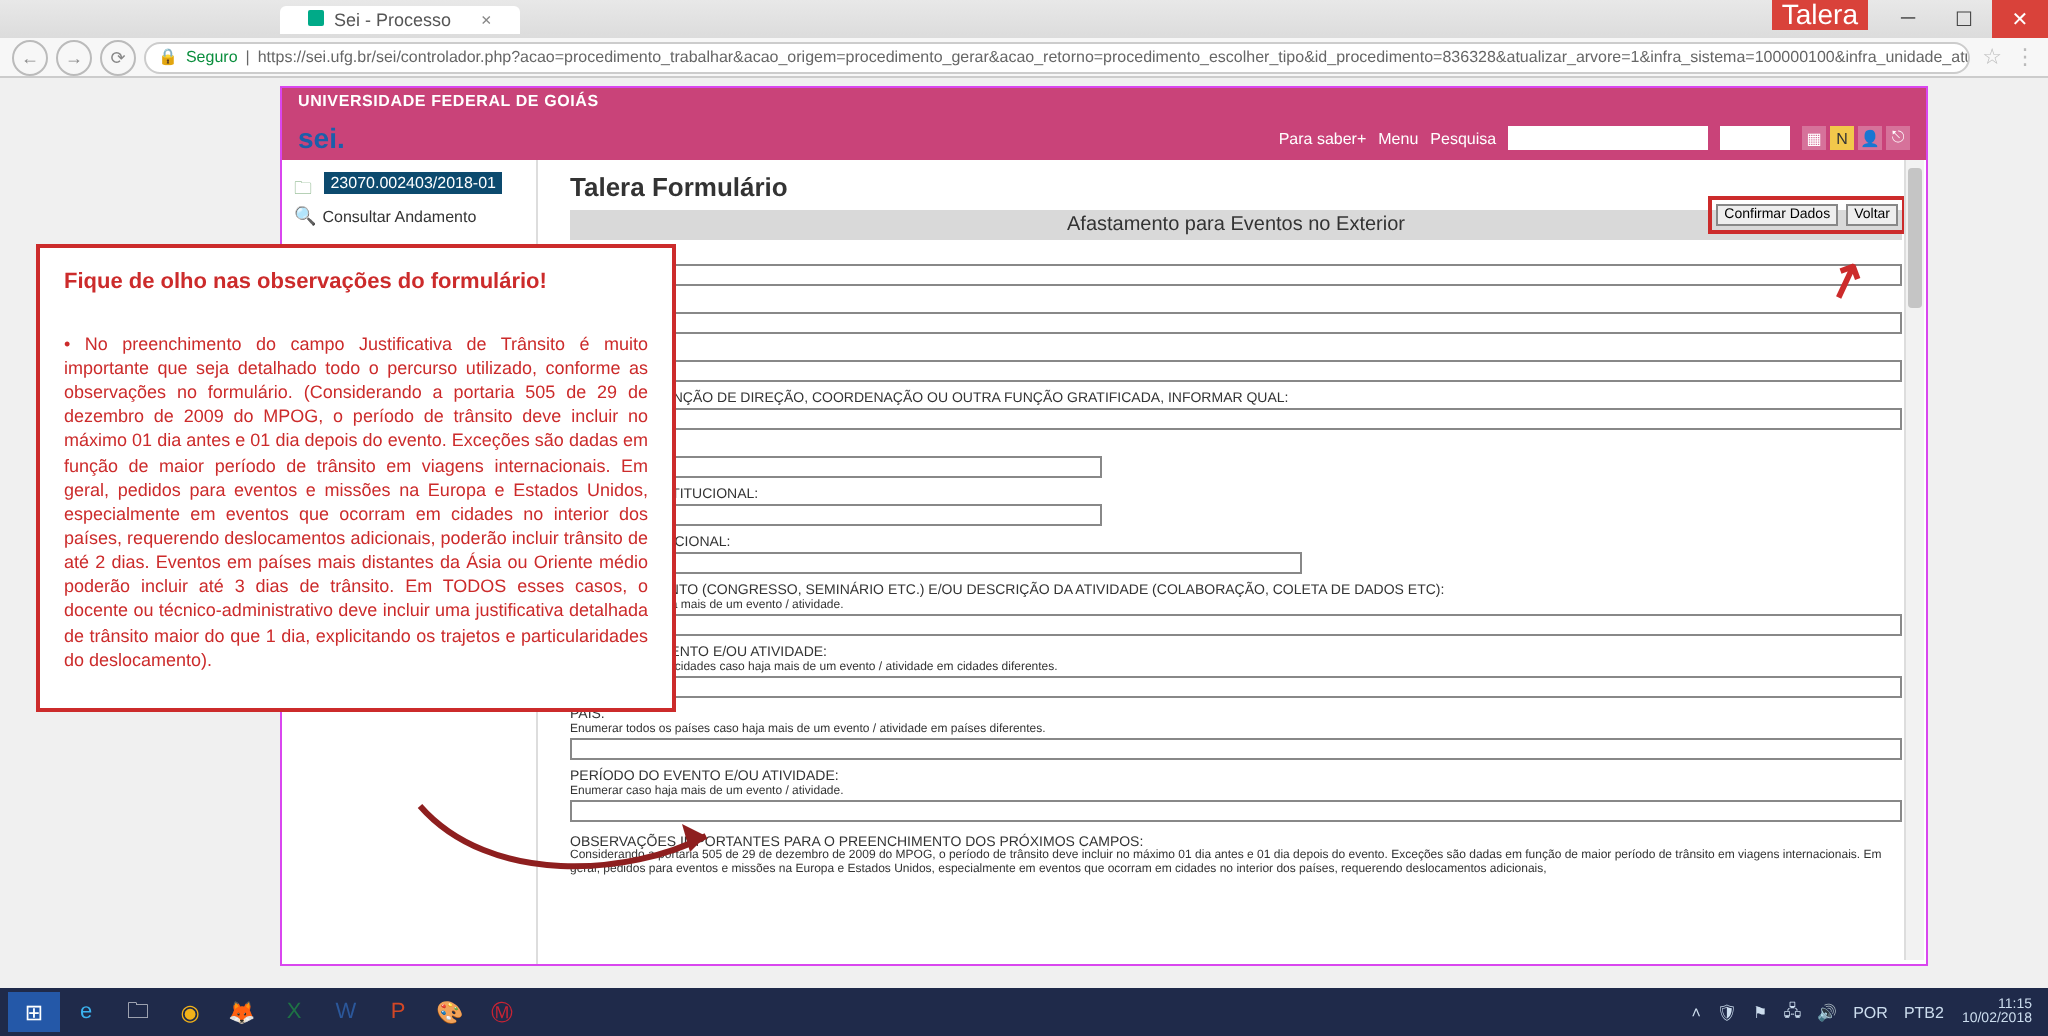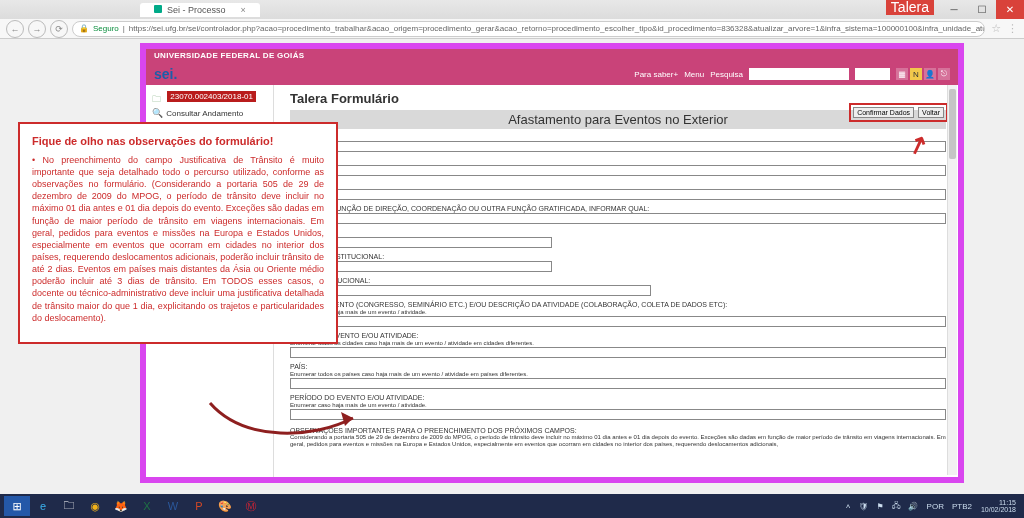--- a/index.html
+++ b/index.html
@@ -16,57 +16,57 @@
 .tab-label { position:absolute; top:0; right:90px; height:15px; background:#d9423a; color:#fff; font-size:14px; padding:0 5px; line-height:15px; }
 
 .addr-bar { height: 20px; background:#f7f7f7; display:flex; align-items:center; padding: 0 6px; border-bottom:1px solid #ccc; }
 .nav-btn { width:18px; height:18px; border-radius:50%; border:1px solid #bbb; margin-right:4px; display:flex; align-items:center; justify-content:center; font-size:9px; color:#888; }
 .url-box { flex:1; height:16px; border:1px solid #ccc; border-radius:8px; background:#fff; display:flex; align-items:center; padding:0 6px; font-size:8px; color:#666; gap:4px; overflow:hidden; white-space:nowrap; }
 .url-box .lock { color:#0a8e3d; font-size:8px; }
 .url-box .secure { color:#0a8e3d; }
 .star { margin-left:6px; color:#bbb; font-size:11px; }
 
 
-.page-wrap { position:relative; background:#fff; margin: 4px 60px 0 140px; height: 440px; border:6px solid #d946ef; overflow:hidden; }
+.page-wrap { position:relative; background:#fff; margin: 4px 60px 0 140px; height: 440px; border:1px solid #d946ef; overflow:hidden; }
 .uni-bar { height:14px; background:#c94379; color:#fff; font-size:8px; font-weight:bold; padding-left:8px; line-height:14px; letter-spacing:.3px; }
 .top-bar { height:22px; background:#c94379; display:flex; align-items:center; justify-content:space-between; padding: 0 8px; gap: 48px; }
 .sei-logo { font-weight:bold; font-size:14px; }
 .sei-logo .b { color:#1b5faa; }
 .top-right { display:flex; align-items:center; gap:6px; color:#fff; font-size:8px; }
 .search-in { width:100px; height:12px; background:#fff; border:none; font-size:8px; padding:0 3px; }
 .unit-sel { height:12px; background:#fff; border:none; font-size:8px; padding:0 3px; }
 .tb-icons { display:flex; gap:2px; }
 .tb-icons div { width:12px; height:12px; background:rgba(255,255,255,.25); font-size:8px; display:flex; align-items:center; justify-content:center; color:#fff; }
 
 .content { display:flex; height: calc(100% - 36px); }
 .left-pane { width: 128px; border-right:1px solid #ddd; padding:6px 6px; font-size:8px; }
-.proc-num { background:#b91c1c; color:#fff; padding:1px 3px; display:inline-block; font-size:8px; }
+.proc-num { background:#0c4a6e; color:#fff; padding:1px 3px; display:inline-block; font-size:8px; }
 .doc-icon { width:10px; height:10px; display:inline-block; margin-right:3px; color:#7a7; font-size:9px; vertical-align:middle; }
 .consult { margin-top:6px; font-size:8px; color:#333; display:flex; align-items:center; gap:3px; }
 .consult .mag { color:#999; font-size:9px; }
 
 .right-pane { flex:1; padding: 6px 12px 6px 16px; overflow:hidden; position:relative; font-size:8px; color:#333; }
 .page-title { font-size:13px; font-weight:bold; margin-bottom:4px; }
 .btn-row { position:absolute; top:18px; right:10px; display:flex; gap:4px; border:2px solid #cc2b2b; padding:2px; }
 .mini-btn { border:1px solid #888; background:#eee; font-size:7px; padding:1px 3px; cursor:pointer; }
 .arrow-to-btn { position:absolute; top:46px; right:30px; color:#cc2b2b; font-size:24px; transform: rotate(-20deg); font-weight:bold; pointer-events:none; }
 
-.section-bar { background:#d9d9d9; text-align:center; font-size:13px; padding:2px 0; margin: 2px 0 4px 0; }
+.section-bar { background:#d9d9d9; text-align:center; font-size:10px; padding:2px 0; margin: 2px 0 4px 0; }
 .field-lbl { font-size:7px; margin-top:4px; }
 .field-in { width:100%; height:11px; border:1px solid #888; background:#fff; margin-top:1px; }
 .field-sub { font-size:6px; color:#333; margin-top:1px; }
 .obs-head { font-size:7px; margin-top:6px; }
 .obs-txt { font-size:6px; color:#333; line-height:1.2; }
 
 .scroll-y { position:absolute; right:1px; top:36px; bottom:2px; width:10px; background:#f2f2f2; border-left:1px solid #ddd; }
 .scroll-thumb { position:absolute; top:4px; left:1px; right:1px; height:70px; background:#c5c5c5; border-radius:2px; }
 
 
 .callout { position:absolute; top:122px; left:18px; width:320px; border:2px solid #cc2b2b; background:#fff; padding:10px 12px; font-size:9px; color:#cc2b2b; line-height:1.35; z-index:20; }
-.callout .head { font-weight:bold; font-size:11px; margin-bottom:5px; display:block; }
+.callout .head { font-weight:bold; font-size:11px; margin-bottom:17px; display:block; }
 .callout p { margin-bottom:8px; text-align:justify; }
 .callout .bullet::before { content:"• "; }
 .curve-arrow { position:absolute; top:388px; left:205px; z-index:19; pointer-events:none; }
 .curve-arrow svg path { stroke:#8e1f1f; stroke-width:3; fill:none; }
 .curve-arrow svg polygon { fill:#8e1f1f; }
 
 
 .taskbar { position:absolute; bottom:0; left:0; right:0; height:24px; background:#1f2a4a; display:flex; align-items:center; padding:0 4px; }
 .tb-item { width:26px; height:20px; display:flex; align-items:center; justify-content:center; font-size:11px; color:#fff; }
 .tb-tray { margin-left:auto; display:flex; align-items:center; gap:2px; font-size:8px; color:#cde; }

